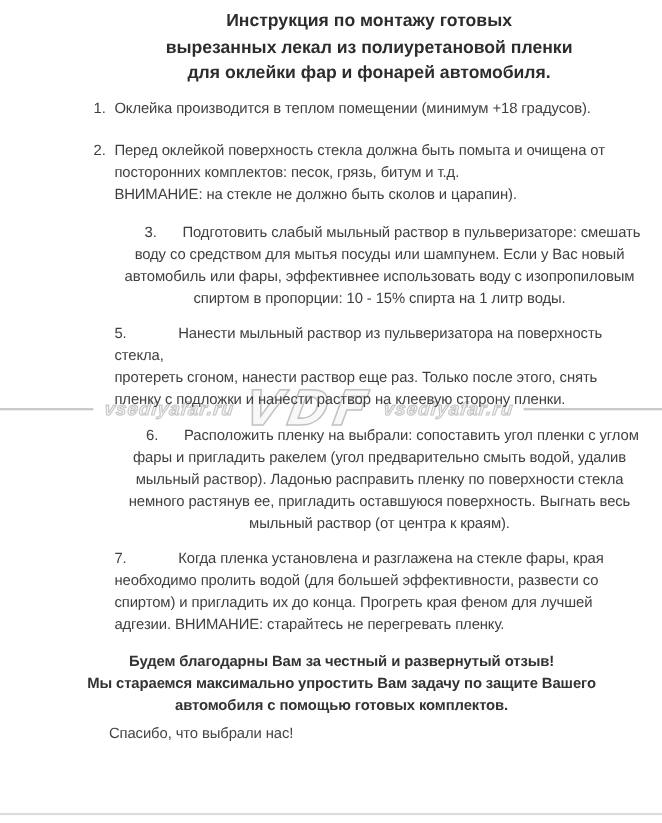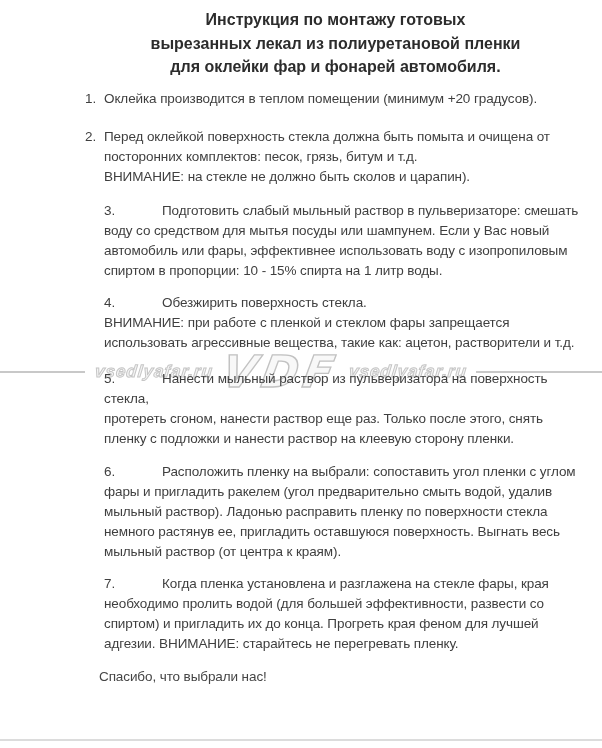--- a/index.html
+++ b/index.html
@@ -96,21 +96,21 @@
   }
   .para .pnum {
     display: inline-block;
     width: 58px;
   }
   .para .ptext {
     white-space: pre-line;
   }
   .mb-18 { margin-bottom: 18px; }
   .mb-14 { margin-bottom: 14px; }
-  .mb-12 { margin-bottom: 12px; }
+  .mb-12 { margin-bottom: 12px; text-align: center; }
   .mb-16 { margin-bottom: 16px; }
   .mb-13 { margin-bottom: 13px; }
   .note {
     position: relative;
     left: -25px;
     margin-bottom: 6px;
     font-weight: bold;
     color: #333333;
     text-align: center;
     white-space: pre-line;
@@ -143,42 +143,37 @@
   </div>
 
   <div class="content">
 
     <h1 class="title">Инструкция по монтажу готовых
 вырезанных лекал из полиуретановой пленки
 для оклейки фар и фонарей автомобиля.</h1>
 
     <div class="li mb-18">
       <span class="num">1.</span>
-      <span class="itext">Оклейка производится в теплом помещении (минимум +20 градусов).</span>
+      <span class="itext">Оклейка производится в теплом помещении (минимум +18 градусов).</span>
     </div>
 
     <div class="li mb-14">
       <span class="num">2.</span>
       <span class="itext">Перед оклейкой поверхность стекла должна быть помыта и очищена от
 посторонних комплектов: песок, грязь, битум и т.д.
 ВНИМАНИЕ: на стекле не должно быть сколов и царапин).</span>
     </div>
 
     <div class="para mb-12">
       <span class="pnum">3.</span><span class="ptext">Подготовить слабый мыльный раствор в пульверизаторе: смешать
 воду со средством для мытья посуды или шампунем. Если у Вас новый
 автомобиль или фары, эффективнее использовать воду с изопропиловым
 спиртом в пропорции: 10 - 15% спирта на 1 литр воды.</span>
     </div>
 
-    <div class="para mb-16">
-      <span class="pnum">4.</span><span class="ptext">Обезжирить поверхность стекла.
-ВНИМАНИЕ: при работе с пленкой и стеклом фары запрещается
-использовать агрессивные вещества, такие как: ацетон, растворители и т.д.</span>
-    </div>
 
     <div class="para mb-13">
       <span class="pnum">5.</span><span class="ptext">Нанести мыльный раствор из пульверизатора на поверхность стекла,
 протереть сгоном, нанести раствор еще раз. Только после этого, снять
 пленку с подложки и нанести раствор на клеевую сторону пленки.</span>
     </div>
 
     <div class="para mb-12">
       <span class="pnum">6.</span><span class="ptext">Расположить пленку на выбрали: сопоставить угол пленки с углом
 фары и пригладить ракелем (угол предварительно смыть водой, удалив
@@ -187,20 +182,23 @@
 мыльный раствор (от центра к краям).</span>
     </div>
 
     <div class="para mb-13">
       <span class="pnum">7.</span><span class="ptext">Когда пленка установлена и разглажена на стекле фары, края
 необходимо пролить водой (для большей эффективности, развести со
 спиртом) и пригладить их до конца. Прогреть края феном для лучшей
 адгезии. ВНИМАНИЕ: старайтесь не перегревать пленку.</span>
     </div>
 
+    <div class="note">Будем благодарны Вам за честный и развернутый отзыв!
+Мы стараемся максимально упростить Вам задачу по защите Вашего
+автомобиля с помощью готовых комплектов.</div>
 
     <div class="thanks">Спасибо, что выбрали нас!</div>
 
   </div>
 
   <div class="bottom-rule"></div>
 
 </div>
 
 </body></html>

